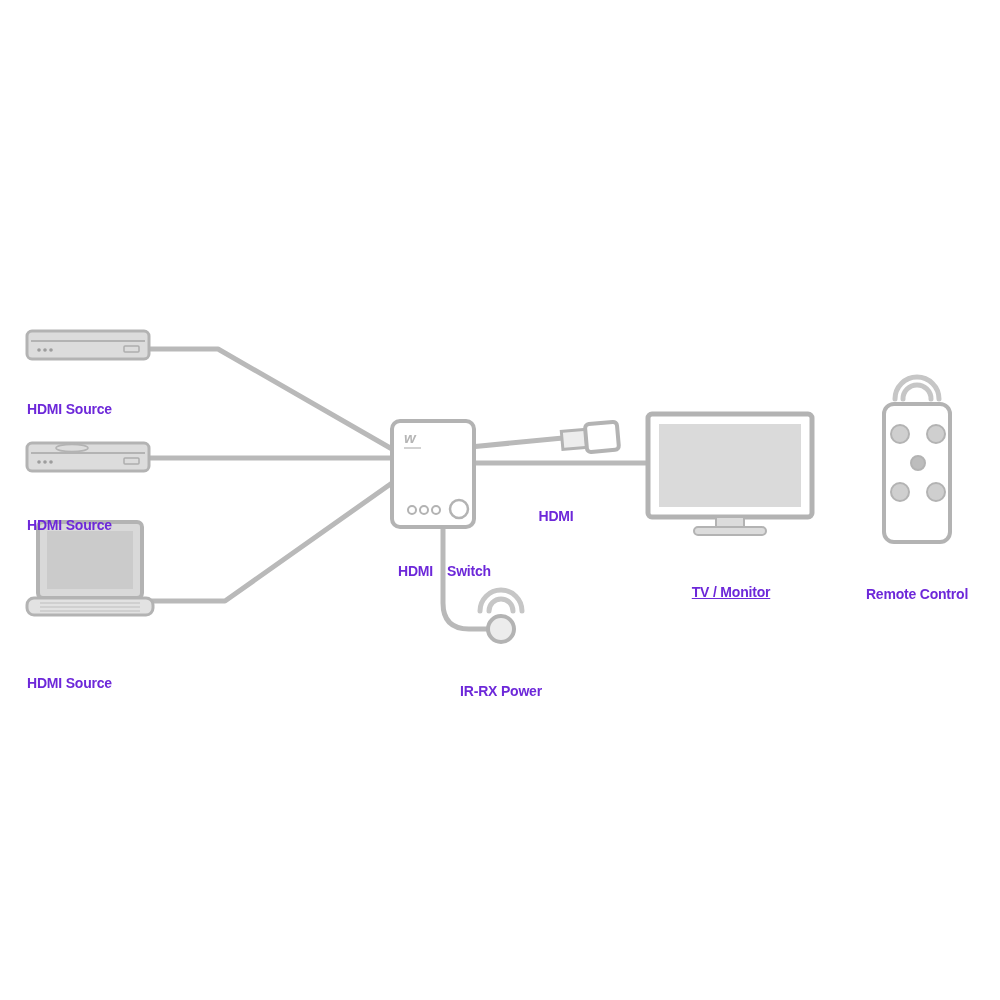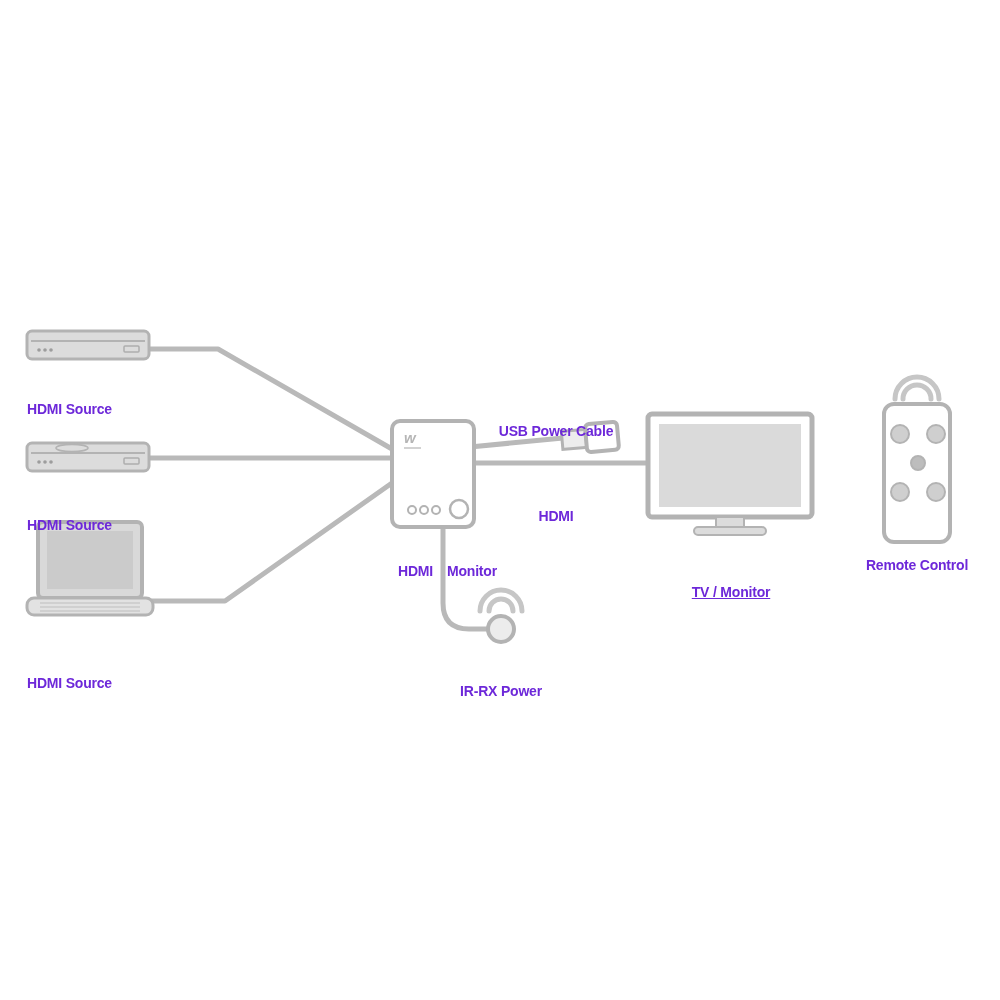--- a/index.html
+++ b/index.html
@@ -108,27 +108,26 @@
     </g>
 
   </svg>
 
   <div class="lbl" style="left:27px;  top:369px;">HDMI Source</div>
 
   <div class="lbl" style="left:27px;  top:485px;">HDMI Source</div>
 
   <div class="lbl" style="left:27px;  top:643px;">HDMI Source</div>
 
-  <div class="lbl center" style="left:556px; top:391px;">USB Power Cable</div>
 
   <div class="lbl center" style="left:556px; top:476px;">HDMI</div>
 
   <div class="lbl right" style="left:433px; top:531px;">HDMI</div>
 
-  <div class="lbl" style="left:447px; top:531px;">Monitor</div>
+  <div class="lbl" style="left:447px; top:531px;">Switch</div>
 
   <div class="lbl center" style="left:731px; top:552px;text-decoration:underline;">TV / Monitor</div>
 
-  <div class="lbl center" style="left:917px; top:525px;">Remote Control</div>
+  <div class="lbl center" style="left:917px; top:554px;">Remote Control</div>
 
   <div class="lbl center" style="left:501px; top:651px;">IR-RX Power</div>
 
 </div>
 
 </body></html>

